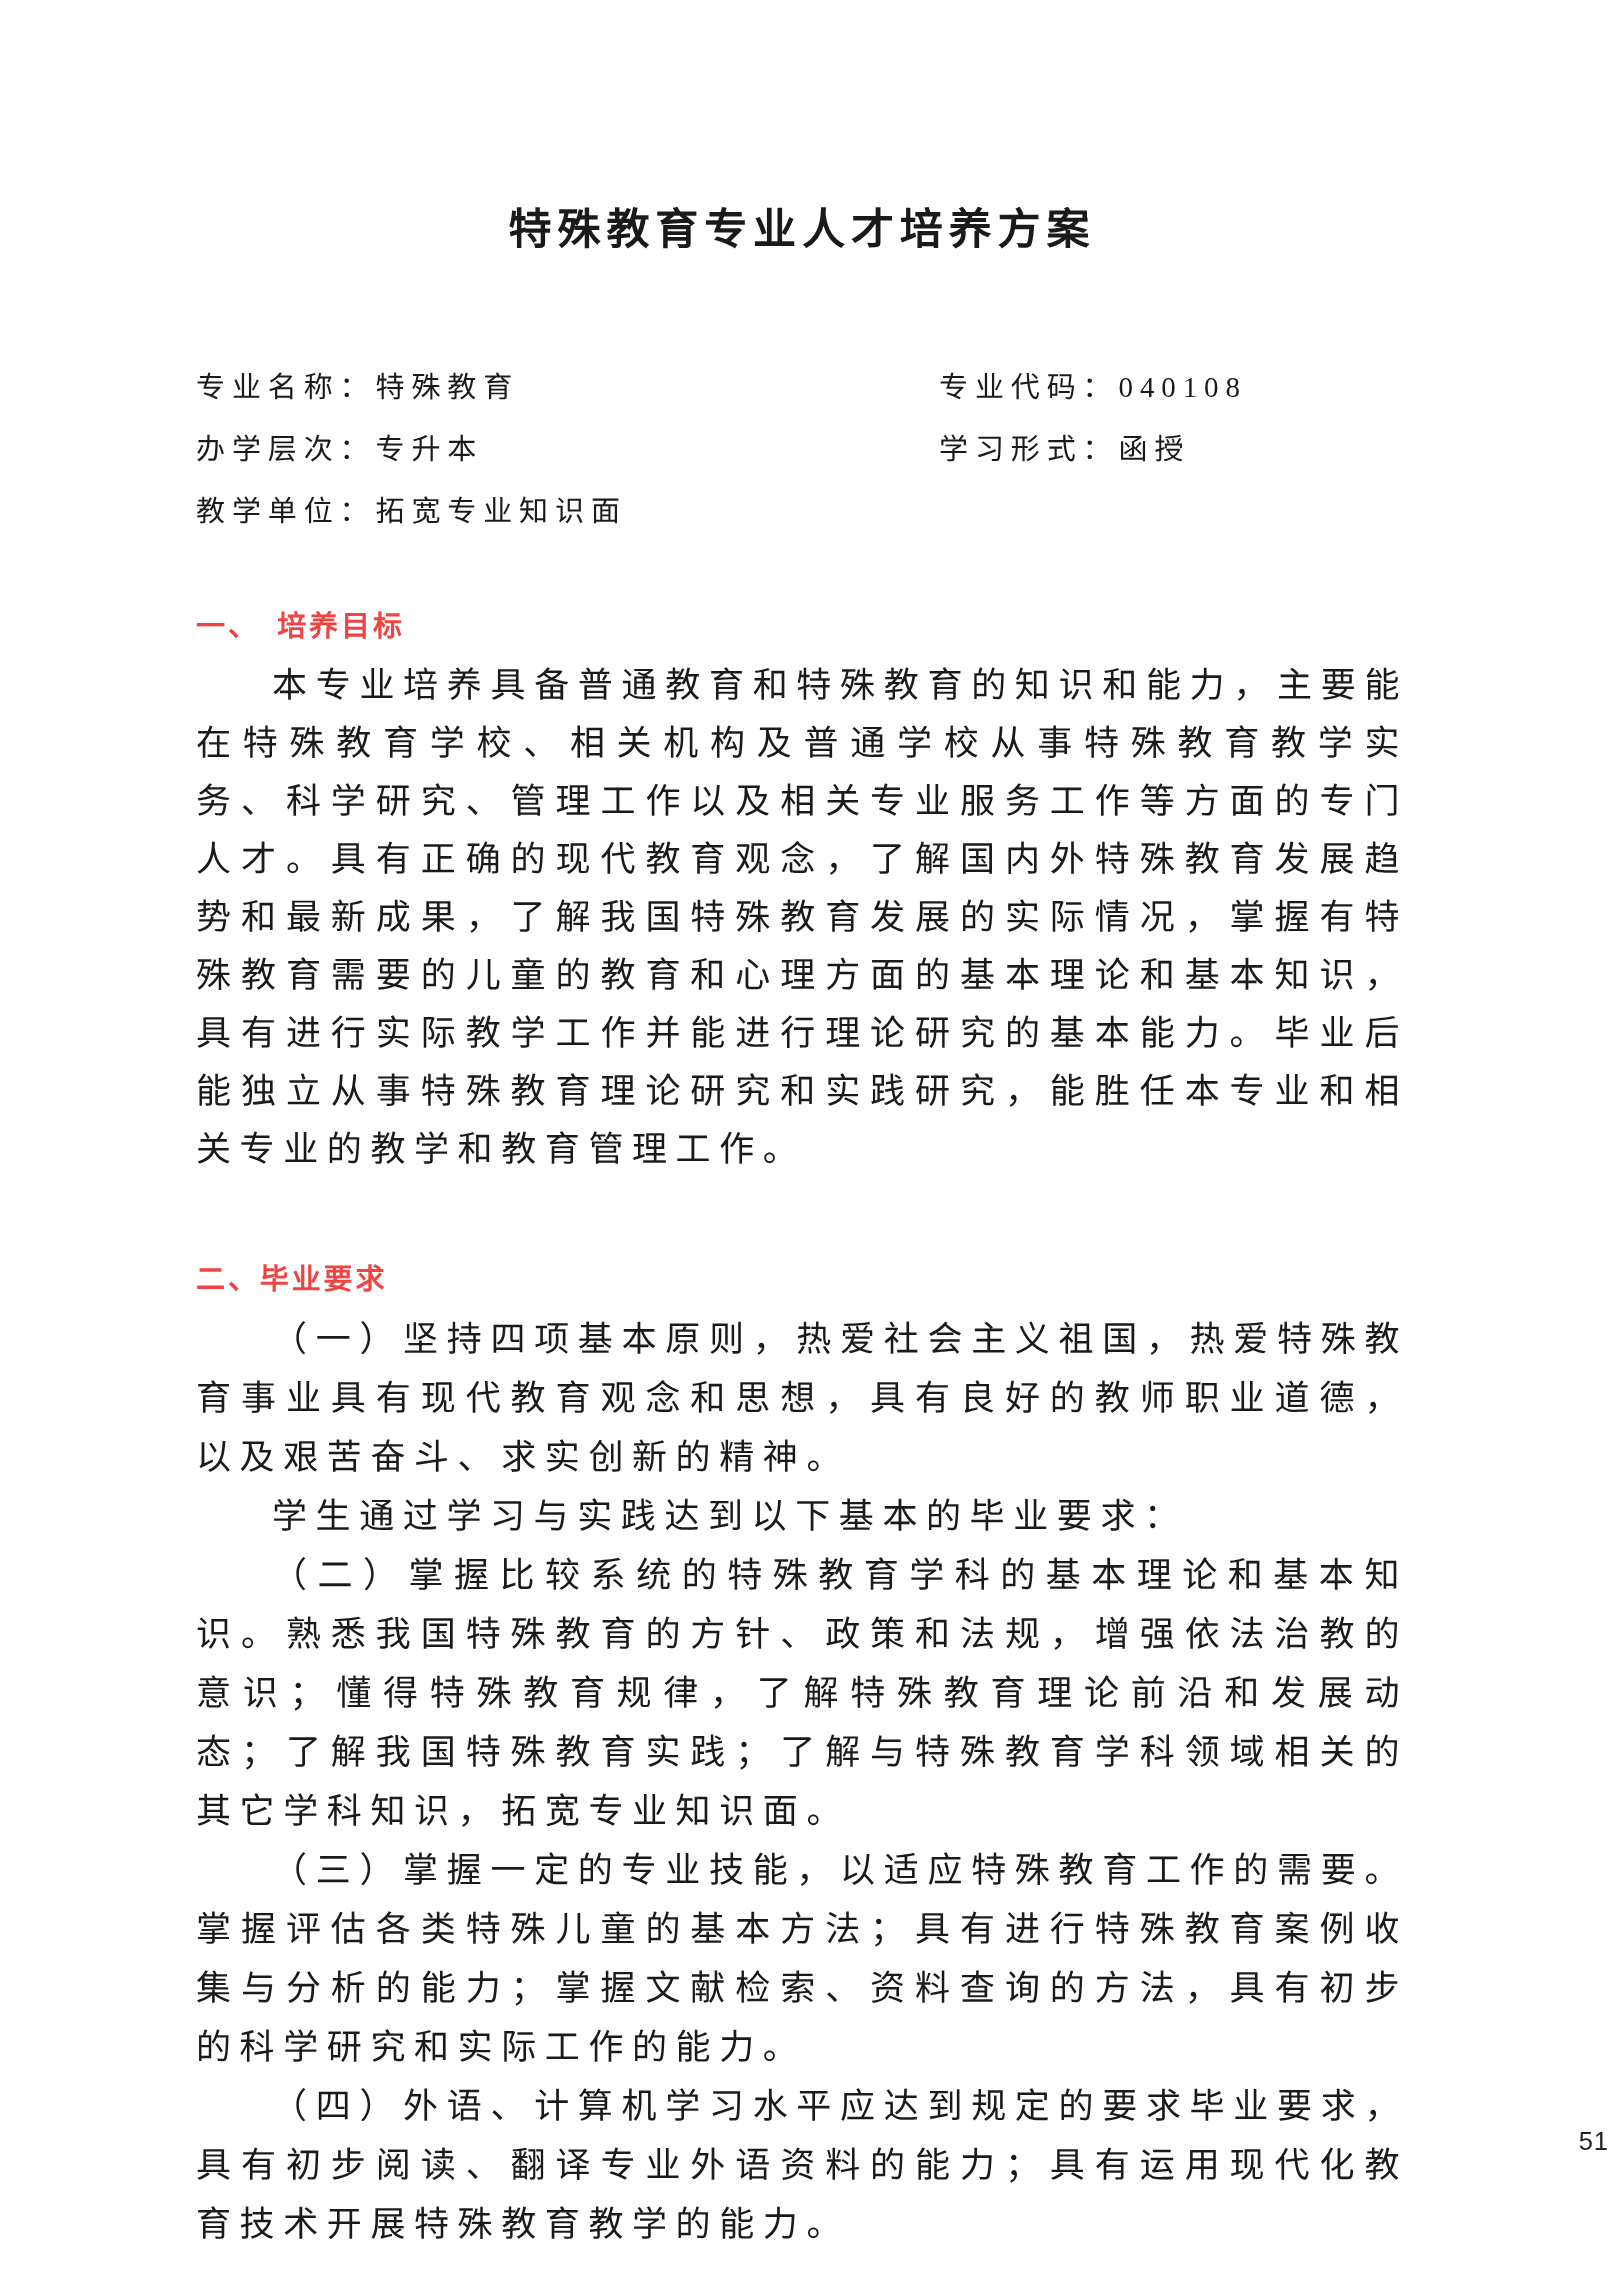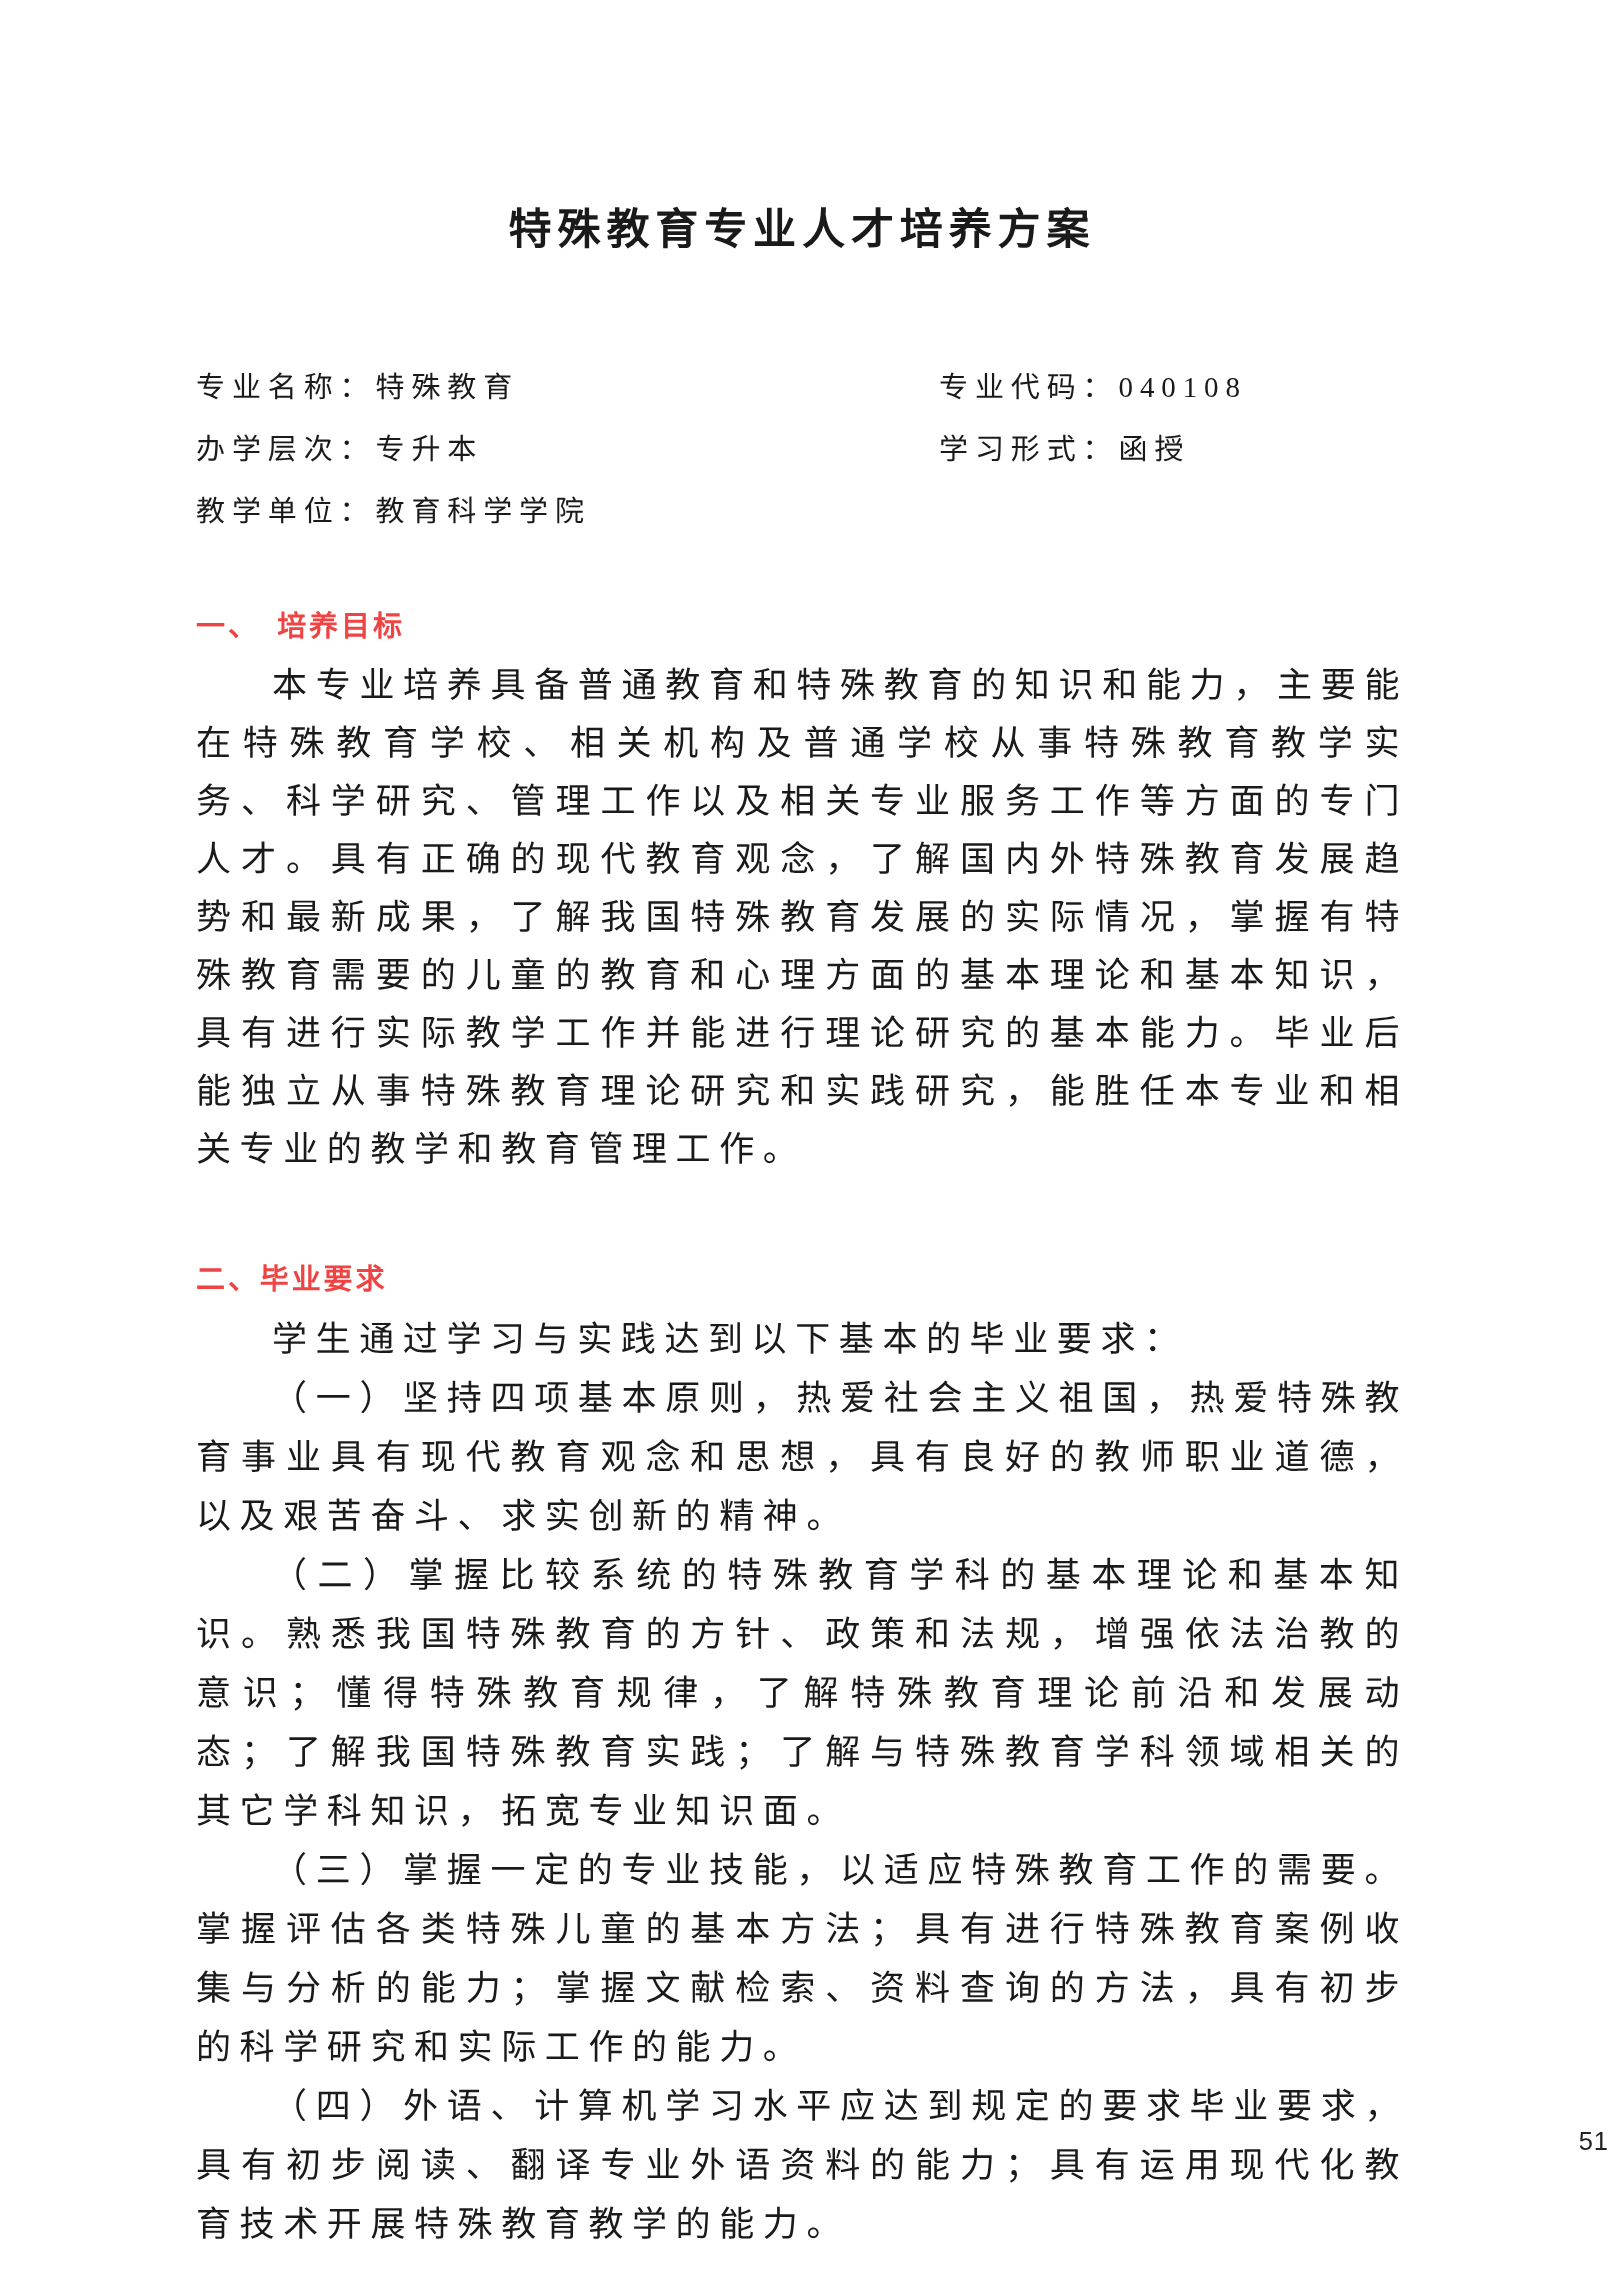--- a/index.html
+++ b/index.html
@@ -91,34 +91,34 @@
     <div class="meta">
       <div class="meta-row">
         <span>专业名称：特殊教育</span>
         <span>专业代码：040108</span>
       </div>
       <div class="meta-row">
         <span>办学层次：专升本</span>
         <span>学习形式：函授</span>
       </div>
       <div class="meta-row">
-        <span>教学单位：教育科学学院</span>
+        <span>教学单位：拓宽专业知识面</span>
         <span></span>
       </div>
     </div>
 
     <div class="sec1">
       <h2 class="sec-heading first">一、　培养目标</h2>
       <p class="body-par">本专业培养具备普通教育和特殊教育的知识和能力，主要能在特殊教育学校、相关机构及普通学校从事特殊教育教学实务、科学研究、管理工作以及相关专业服务工作等方面的专门人才。具有正确的现代教育观念，了解国内外特殊教育发展趋势和最新成果，了解我国特殊教育发展的实际情况，掌握有特殊教育需要的儿童的教育和心理方面的基本理论和基本知识，具有进行实际教学工作并能进行理论研究的基本能力。毕业后能独立从事特殊教育理论研究和实践研究，能胜任本专业和相关专业的教学和教育管理工作。</p>
     </div>
 
     <div class="sec2">
       <h2 class="sec-heading second">二、毕业要求</h2>
+      <p class="body-par">（一）坚持四项基本原则，热爱社会主义祖国，热爱特殊教育事业具有现代教育观念和思想，具有良好的教师职业道德，以及艰苦奋斗、求实创新的精神。</p>
       <p class="body-par">学生通过学习与实践达到以下基本的毕业要求：</p>
-      <p class="body-par">（一）坚持四项基本原则，热爱社会主义祖国，热爱特殊教育事业具有现代教育观念和思想，具有良好的教师职业道德，以及艰苦奋斗、求实创新的精神。</p>
       <p class="body-par">（二）掌握比较系统的特殊教育学科的基本理论和基本知识。熟悉我国特殊教育的方针、政策和法规，增强依法治教的意识；懂得特殊教育规律，了解特殊教育理论前沿和发展动态；了解我国特殊教育实践；了解与特殊教育学科领域相关的其它学科知识，拓宽专业知识面。</p>
       <p class="body-par">（三）掌握一定的专业技能，以适应特殊教育工作的需要。掌握评估各类特殊儿童的基本方法；具有进行特殊教育案例收集与分析的能力；掌握文献检索、资料查询的方法，具有初步的科学研究和实际工作的能力。</p>
       <p class="body-par">（四）外语、计算机学习水平应达到规定的要求毕业要求，具有初步阅读、翻译专业外语资料的能力；具有运用现代化教育技术开展特殊教育教学的能力。</p>
     </div>
 
   </div>
 
   <div class="page-number">51</div>
 </div>
 

